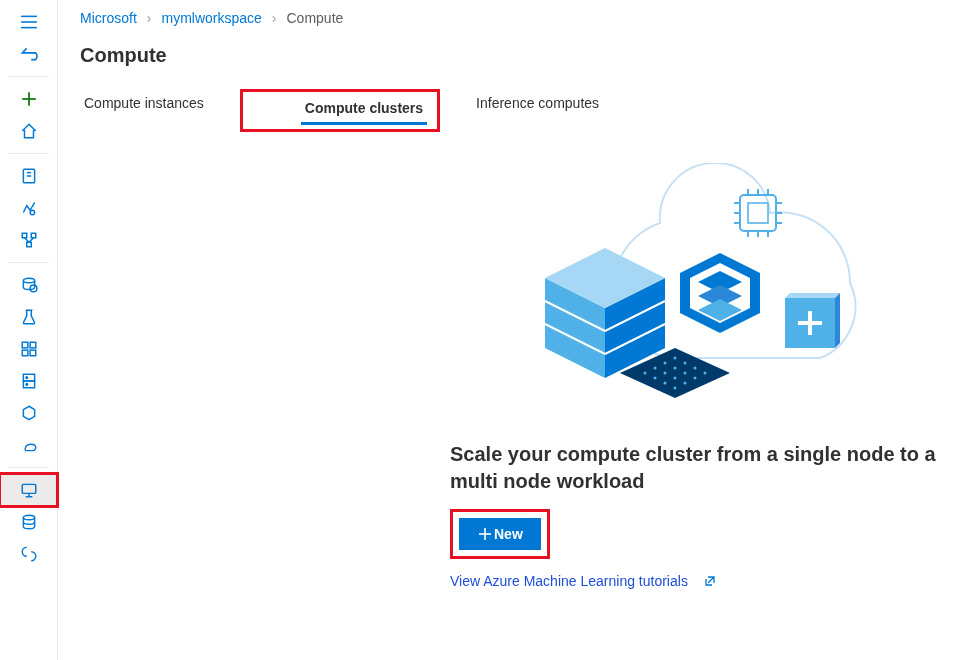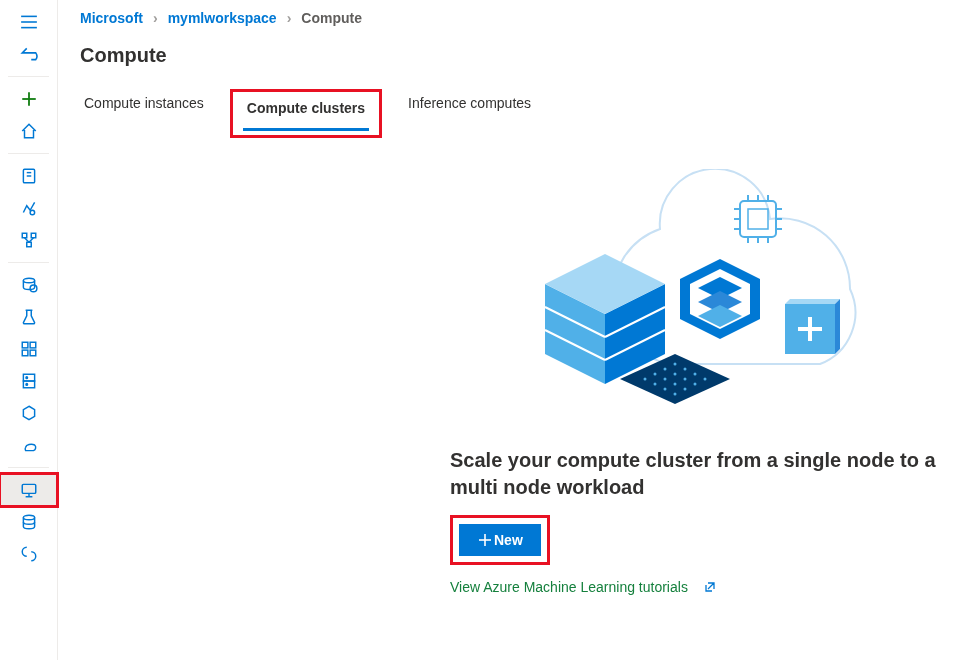--- a/index.html
+++ b/index.html
@@ -6,39 +6,39 @@
 body { font-family: "Segoe UI", Arial, sans-serif; font-size: 14px; color: #323130; background: #fff; width: 957px; height: 660px; overflow: hidden; }
 .app { display: flex; height: 100%; }
 .sidebar { width: 58px; border-right: 1px solid #edebe9; display: flex; flex-direction: column; padding-top: 6px; background: #fff; }
 .sidebar-item { height: 32px; display: flex; align-items: center; justify-content: center; cursor: pointer; color: #0078d4; }
 .sidebar-item.active { background: #edebe9; }
 .sidebar-divider { height: 1px; background: #edebe9; margin: 6px 8px; }
 .sidebar svg { width: 18px; height: 18px; }
 .highlight-box { outline: 3px solid #e81123; outline-offset: -1px; }
 
 .main { flex: 1; padding: 10px 18px 18px 22px; overflow: auto; }
-.breadcrumb { display: flex; align-items: center; gap: 10px; font-size: 14px; color: #605e5c; margin-bottom: 18px; font-weight: bold; }
+.breadcrumb { display: flex; align-items: center; gap: 10px; font-size: 14px; color: #605e5c; margin-bottom: 18px; }
 .breadcrumb a { color: #0078d4; text-decoration: none; cursor: pointer; }
 .breadcrumb .sep { color: #a19f9d; }
 .page-title { font-size: 20px; font-weight: 600; margin-bottom: 22px; }
-.tabs { display: flex; gap: 22px; border-bottom: 1px solid transparent; margin-bottom: 30px; }
+.tabs { display: flex; gap: 32px; border-bottom: 1px solid transparent; margin-bottom: 30px; }
 .tab { padding: 6px 4px 10px 4px; cursor: pointer; font-size: 14px; color: #323130; }
 .tab.active { color: #323130; font-weight: 600; border-bottom: 3px solid #0078d4; }
 .tab-highlight { border: 3px solid #e81123; padding: 2px 10px 6px 10px; }
-.tab-highlight .tab { padding-bottom: 12px; margin-bottom: -2px; }
+.tab-highlight .tab { padding-bottom: 6px; margin-bottom: -2px; margin-left: 48px; }
 
 .empty-state { max-width: 520px; margin-left: 370px; }
 .illustration { width: 430px; height: 260px; margin-bottom: 18px; position: relative; }
 .es-title { font-size: 20px; font-weight: 600; line-height: 1.35; margin-bottom: 14px; }
 .es-desc { font-size: 14px; color: #605e5c; line-height: 1.45; margin-bottom: 18px; }
 .es-desc a { color: #0078d4; text-decoration: none; }
 .btn-new-wrap { display: inline-block; border: 3px solid #e81123; padding: 6px; margin-bottom: 14px; }
 .btn-new { background: #0078d4; color: #fff; border: none; padding: 8px 18px; font-size: 14px; font-weight: 600; cursor: pointer; display: flex; align-items: center; gap: 1px; }
 .btn-new svg { width: 16px; height: 16px; }
-.link-tutorials { color: #15803d; text-decoration: none; font-size: 14px; display: inline-flex; align-items: center; gap: 16px; }
+.link-tutorials { color: #1d4ed8; text-decoration: none; font-size: 14px; display: inline-flex; align-items: center; gap: 16px; }
 .ext-icon { width: 12px; height: 12px; display: inline-block; }
 </style>
 </head>
 <body>
 
 <div class="app">
   <div class="sidebar">
     <div class="sidebar-item">
       <svg viewBox="0 0 16 16" stroke="#0078d4" stroke-width="1.4">
           <line x1="1" y1="3" x2="15" y2="3"></line>

